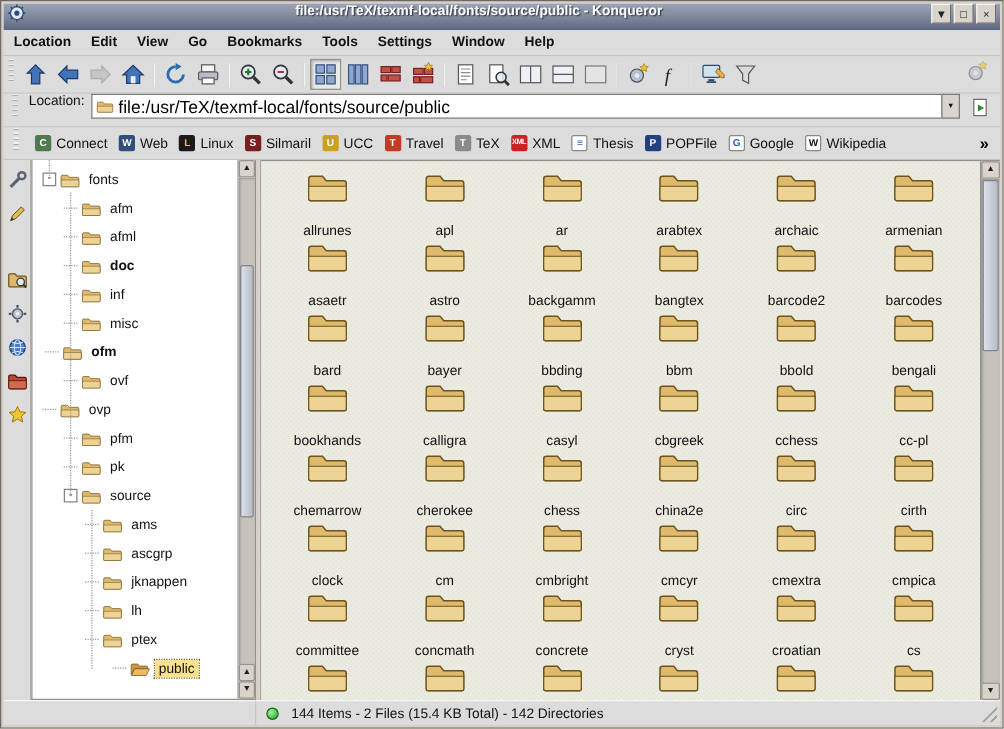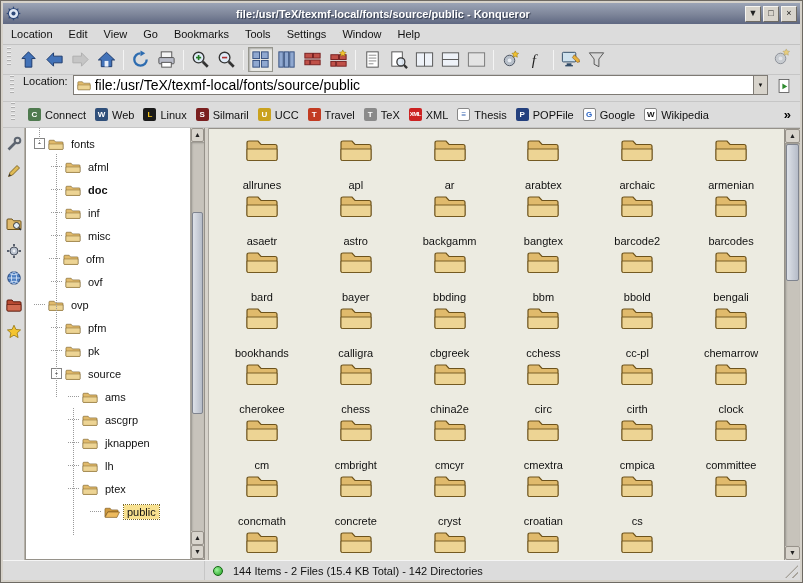--- a/index.html
+++ b/index.html
@@ -4,33 +4,33 @@
 <style>
   * { box-sizing: border-box; margin: 0; padding: 0; }
   html,body { width:803px; height:583px; }
   body { font-family: "Liberation Sans", sans-serif; font-size: 11px; color:#111; }
   button { font-family: inherit; background:none; border:none; padding:0; cursor:default; }
 
   .window { width:803px; height:583px; display:flex; flex-direction:column;
             background:#d6d2ca; border:1px solid #6e6a63; padding:2px; }
 
   
-  .titlebar { height:21px; flex:0 0 21px; display:flex; align-items:center; gap:8px; padding:0 3px;
+  .titlebar { height:21px; flex:0 0 21px; display:flex; gap:8px; padding:0 3px;
               background:linear-gradient(180deg,#9ba4b6 0%,#7d8599 55%,#5f6882 100%); }
   .win-icon { width:15px; height:15px; display:flex; }
   .win-icon svg { width:15px; height:15px; }
   .title-text { flex:1; text-align:center; color:#fff; font-weight:bold; font-size:11px;
                 text-shadow:1px 1px 1px #30384a; white-space:nowrap; overflow:hidden; }
   .cap-btn { width:16px; height:16px; font-size:9px; line-height:13px; text-align:center; color:#222;
              background:#d8d4cc; border:1px solid; border-color:#f6f4f0 #6f6b64 #6f6b64 #f6f4f0; }
 
   
   .menubar { height:21px; flex:0 0 21px; background:#dcdcdc; border-bottom:1px solid #c2c2c2;
              display:flex; align-items:center; gap:16px; padding:0 8px; }
-  .menu-item { white-space:nowrap; }
+  .menu-item { white-space:nowrap;font-weight:bold; }
 
   
   .toolbar { background:#dcdcdc; border-bottom:1px solid #c6c6c6; display:flex; }
   .grip { width:4px; height:70%; margin:0 4px 0 2px; flex:0 0 4px;
           background:repeating-linear-gradient(0deg,#aeaeae 0 1px,#f0f0f0 1px 2px,transparent 2px 4px); }
   .main-toolbar { height:30px; flex:0 0 30px; gap:1px; padding:0 2px; }
   .tbtn { width:25px; height:25px; display:flex; align-items:center; justify-content:center; border:1px solid transparent; }
   .tbtn svg { width:21px; height:21px; }
   .tbtn.pressed { border:1px solid #96968e; background:#e9e9e5; box-shadow:inset 1px 1px 2px rgba(0,0,0,.28); }
   .tbtn.disabled { opacity:.5; }
@@ -559,20 +559,27 @@
             <svg>
               <use href="#sym-folder"></use>
             </svg>
             <span class="tree-label">fonts</span>
           </div>
           <div class="tree-row" style="padding-left: 25px;">
             <span class="tick"></span>
             <svg>
               <use href="#sym-folder"></use>
             </svg>
+            <span class="tree-label">afm</span>
+          </div>
+          <div class="tree-row" style="padding-left: 25px;">
+            <span class="tick"></span>
+            <svg>
+              <use href="#sym-folder"></use>
+            </svg>
             <span class="tree-label">afml</span>
           </div>
           <div class="tree-row" style="padding-left: 25px; font-weight: bold;">
             <span class="tick"></span>
             <svg>
               <use href="#sym-folder"></use>
             </svg>
             <span class="tree-label">doc</span>
           </div>
           <div class="tree-row" style="padding-left: 25px;">
@@ -582,21 +589,21 @@
             </svg>
             <span class="tree-label">inf</span>
           </div>
           <div class="tree-row" style="padding-left: 25px;">
             <span class="tick"></span>
             <svg>
               <use href="#sym-folder"></use>
             </svg>
             <span class="tree-label">misc</span>
           </div>
-          <div class="tree-row" style="padding-left: 23px;">
+          <div class="tree-row" style="padding-left: 10px; font-weight: bold;">
             <span class="tick"></span>
             <svg>
               <use href="#sym-folder"></use>
             </svg>
             <span class="tree-label">ofm</span>
           </div>
           <div class="tree-row" style="padding-left: 25px;">
             <span class="tick"></span>
             <svg>
               <use href="#sym-folder"></use>
@@ -806,20 +813,26 @@
             <div class="cell">
               <svg>
                 <use href="#sym-folder"></use>
               </svg>
               <div class="lbl">calligra</div>
             </div>
             <div class="cell">
               <svg>
                 <use href="#sym-folder"></use>
               </svg>
+              <div class="lbl">casyl</div>
+            </div>
+            <div class="cell">
+              <svg>
+                <use href="#sym-folder"></use>
+              </svg>
               <div class="lbl">cbgreek</div>
             </div>
             <div class="cell">
               <svg>
                 <use href="#sym-folder"></use>
               </svg>
               <div class="lbl">cchess</div>
             </div>
             <div class="cell">
               <svg>

